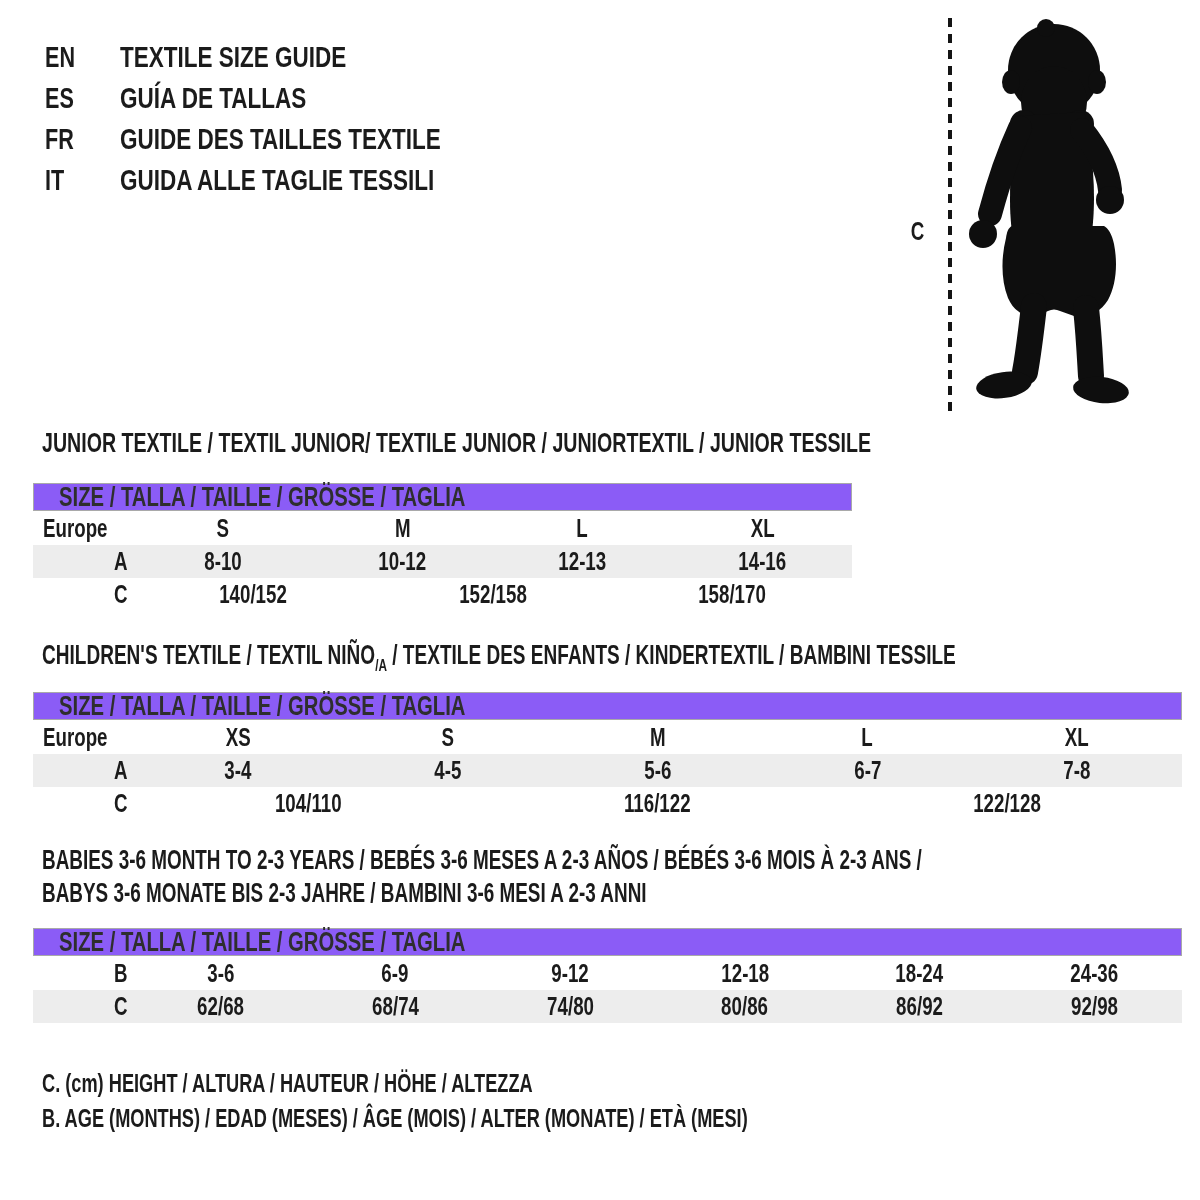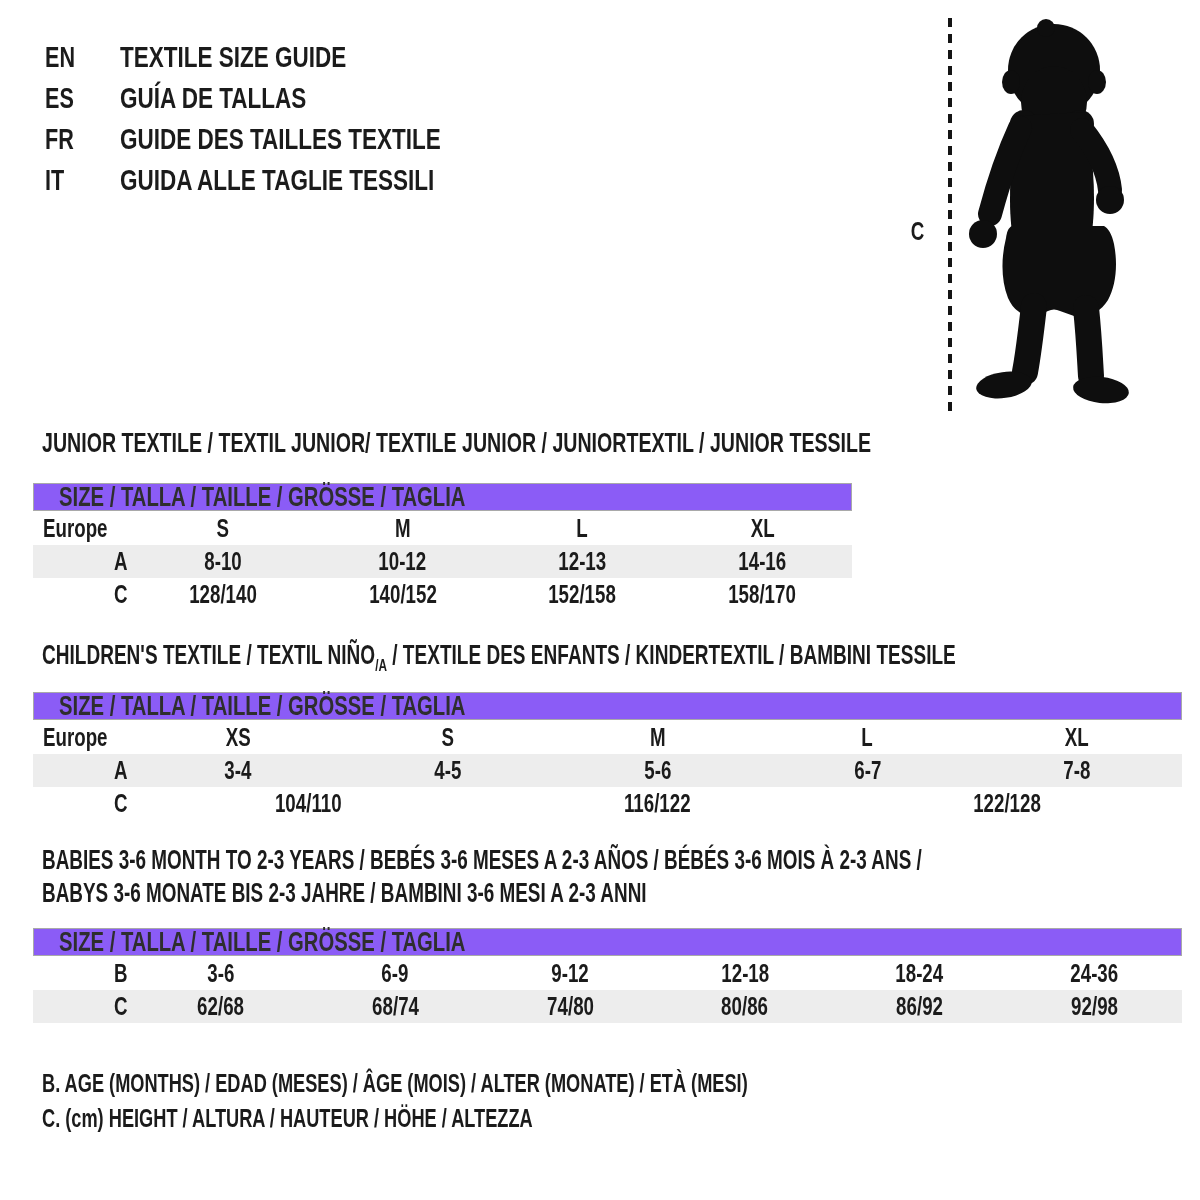--- a/index.html
+++ b/index.html
@@ -120,21 +120,20 @@
   </div>
   <div class="trow shaded">
     <span class="lbl"><span class="cnd">A</span></span>
     <span class="cell"><span class="cnd-c">8-10</span></span>
     <span class="cell"><span class="cnd-c">10-12</span></span>
     <span class="cell"><span class="cnd-c">12-13</span></span>
     <span class="cell"><span class="cnd-c">14-16</span></span>
   </div>
   <div class="trow">
     <span class="lbl"><span class="cnd">C</span></span>
-    <span class="cell"><span class="cnd-c">128/140</span></span>
     <span class="cell"><span class="cnd-c">140/152</span></span>
     <span class="cell"><span class="cnd-c">152/158</span></span>
     <span class="cell"><span class="cnd-c">158/170</span></span>
   </div>
 </div>
 
 <div class="sec-title" style="top:640px;">
   <span class="cnd sx68"><span>CHILDREN'S TEXTILE / TEXTIL NIÑO</span><span class="sub">/A</span><span> / TEXTILE DES ENFANTS / KINDERTEXTIL / BAMBINI TESSILE</span></span>
 </div>
 
@@ -189,15 +188,15 @@
     <span class="cell"><span class="cnd-c">62/68</span></span>
     <span class="cell"><span class="cnd-c">68/74</span></span>
     <span class="cell"><span class="cnd-c">74/80</span></span>
     <span class="cell"><span class="cnd-c">80/86</span></span>
     <span class="cell"><span class="cnd-c">86/92</span></span>
     <span class="cell"><span class="cnd-c">92/98</span></span>
   </div>
 </div>
 
 <div class="legend">
+  <span class="line"><span class="cnd sx70">C. (cm) HEIGHT / ALTURA / HAUTEUR / HÖHE / ALTEZZA</span></span>
   <span class="line"><span class="cnd sx70">B. AGE (MONTHS) / EDAD (MESES) / ÂGE (MOIS) / ALTER (MONATE) / ETÀ (MESI)</span></span>
-  <span class="line"><span class="cnd sx70">C. (cm) HEIGHT / ALTURA / HAUTEUR / HÖHE / ALTEZZA</span></span>
 </div>
 
 </body></html>

